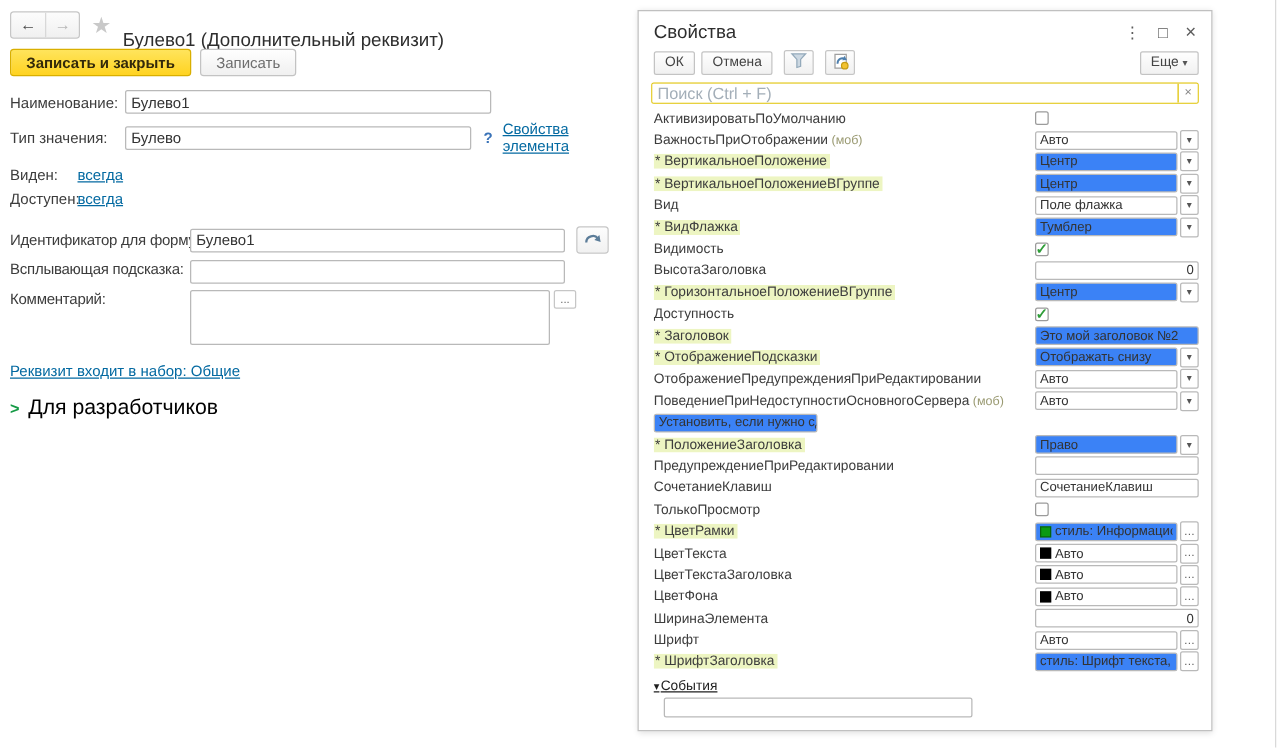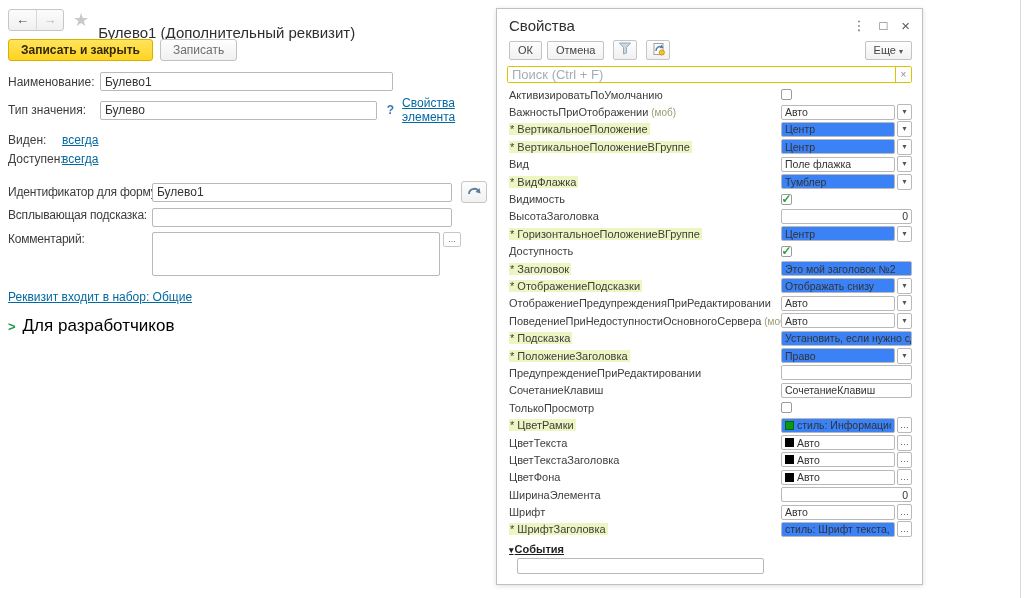--- a/index.html
+++ b/index.html
@@ -40,21 +40,21 @@
   .wraplab { white-space:normal; line-height:14px; }
   textarea.text { height:44px; width:288px; resize:none; }
   .mini-btn { width:18px; height:15px; border:1px solid #c6c6c6; border-radius:2px;
     background:#fff; color:#666; font-size:9px; line-height:1; margin-left:3px; cursor:pointer; }
   .setrow { margin-top:14px; }
   .devrow { margin-top:12px; display:flex; align-items:center; gap:7px; }
   .dev-chevron { color:#159a46; font-size:13px; font-weight:bold; }
   .dev-label { color:#000000; font-size:17px; }
 
   
-  .panel { position:absolute; left:496px; top:8px; width:427px; height:577px;
+  .panel { position:absolute; left:510px; top:8px; width:460px; height:577px;
     background:#fff; border:1px solid #c0c0c0; box-shadow:0 1px 5px rgba(0,0,0,0.13); }
   .panel-header { display:flex; align-items:center; padding:8px 12px 2px 12px; }
   .panel-title { font-size:15px; color:#2e2e2e; font-weight:400; flex:1; }
   .win-btn { border:0; background:none; color:#5c5c5c; font-size:13px; margin-left:14px;
     cursor:pointer; line-height:1; }
   .panel-toolbar { display:flex; align-items:center; padding:4px 10px 6px 12px; gap:5px; }
   .sm-btn { height:19px; padding:0 8px; border:1px solid #c3c3c3; border-radius:2px;
     background:linear-gradient(#fefefe,#f1f1f1); font-size:11px; color:#444;
     font-family:inherit; cursor:pointer; }
   .tb-icon-btn { width:24px; height:20px; border:1px solid #c6c6c6; border-radius:2px;
@@ -84,21 +84,21 @@
   .sq-btn { width:15px; height:16px; border:1px solid #b9b9b9; border-radius:2px;
     background:#fff; color:#555; padding:0; line-height:1; cursor:pointer; flex-shrink:0; }
   .sq-btn.dd { font-size:8px; }
   .sq-btn.more { font-size:9px; }
   .cb { width:11px; height:11px; border:1px solid #9b9b9b; border-radius:2px; background:#fff;
     display:flex; align-items:center; justify-content:center; overflow:visible;
     cursor:pointer; font-size:12px; font-weight:bold; color:#2f9d38; line-height:8px; }
   .swatch { width:9px; height:9px; display:inline-block; border:1px solid rgba(0,0,0,0.35);
     flex-shrink:0; }
 
-  .events-header { margin:5px 10px 2px 12px; font-size:11px; font-weight:bold; color:#1f1f1f;
+  .events-header { margin:5px 10px 2px 12px; font-size:11px; font-weight:normal; color:#1f1f1f;
     text-decoration:underline; }
   .events-header .sec-arrow { font-size:9px; margin-right:1px; }
   .event-row { display:flex; align-items:center; margin:3px 10px 0 20px; }
   .event-label { flex:1; font-size:11px; color:#3d3d3d; }
   .event-input { width:247px; height:16px; border:1px solid #b9b9b9; border-radius:2px;
     outline:none; font-size:10.5px; padding:0 3px; }
 
   .window-edge { position:absolute; left:1020px; top:0; width:1px; height:598px;
     background:#d9d9d9; }
 </style>
@@ -303,21 +303,20 @@
         </div>
       </div>
       <div class="prop-row">
         <div class="prop-label"><span>ПоведениеПриНедоступностиОсновногоСервера</span><span class="lab-suffix"> (моб)</span></div>
         <div class="prop-value">
           <div class="vbox">Авто</div>
           <button class="sq-btn dd">▾</button>
         </div>
       </div>
       <div class="prop-row">
-        <div class="prop-label"><span class="lab-hl">* Подсказка</span></div>
         <div class="prop-value">
           <div class="vbox vhl">Установить, если нужно сделат</div>
         </div>
       </div>
       <div class="prop-row">
         <div class="prop-label"><span class="lab-hl">* ПоложениеЗаголовка</span></div>
         <div class="prop-value">
           <div class="vbox vhl">Право</div>
           <button class="sq-btn dd">▾</button>
         </div>

